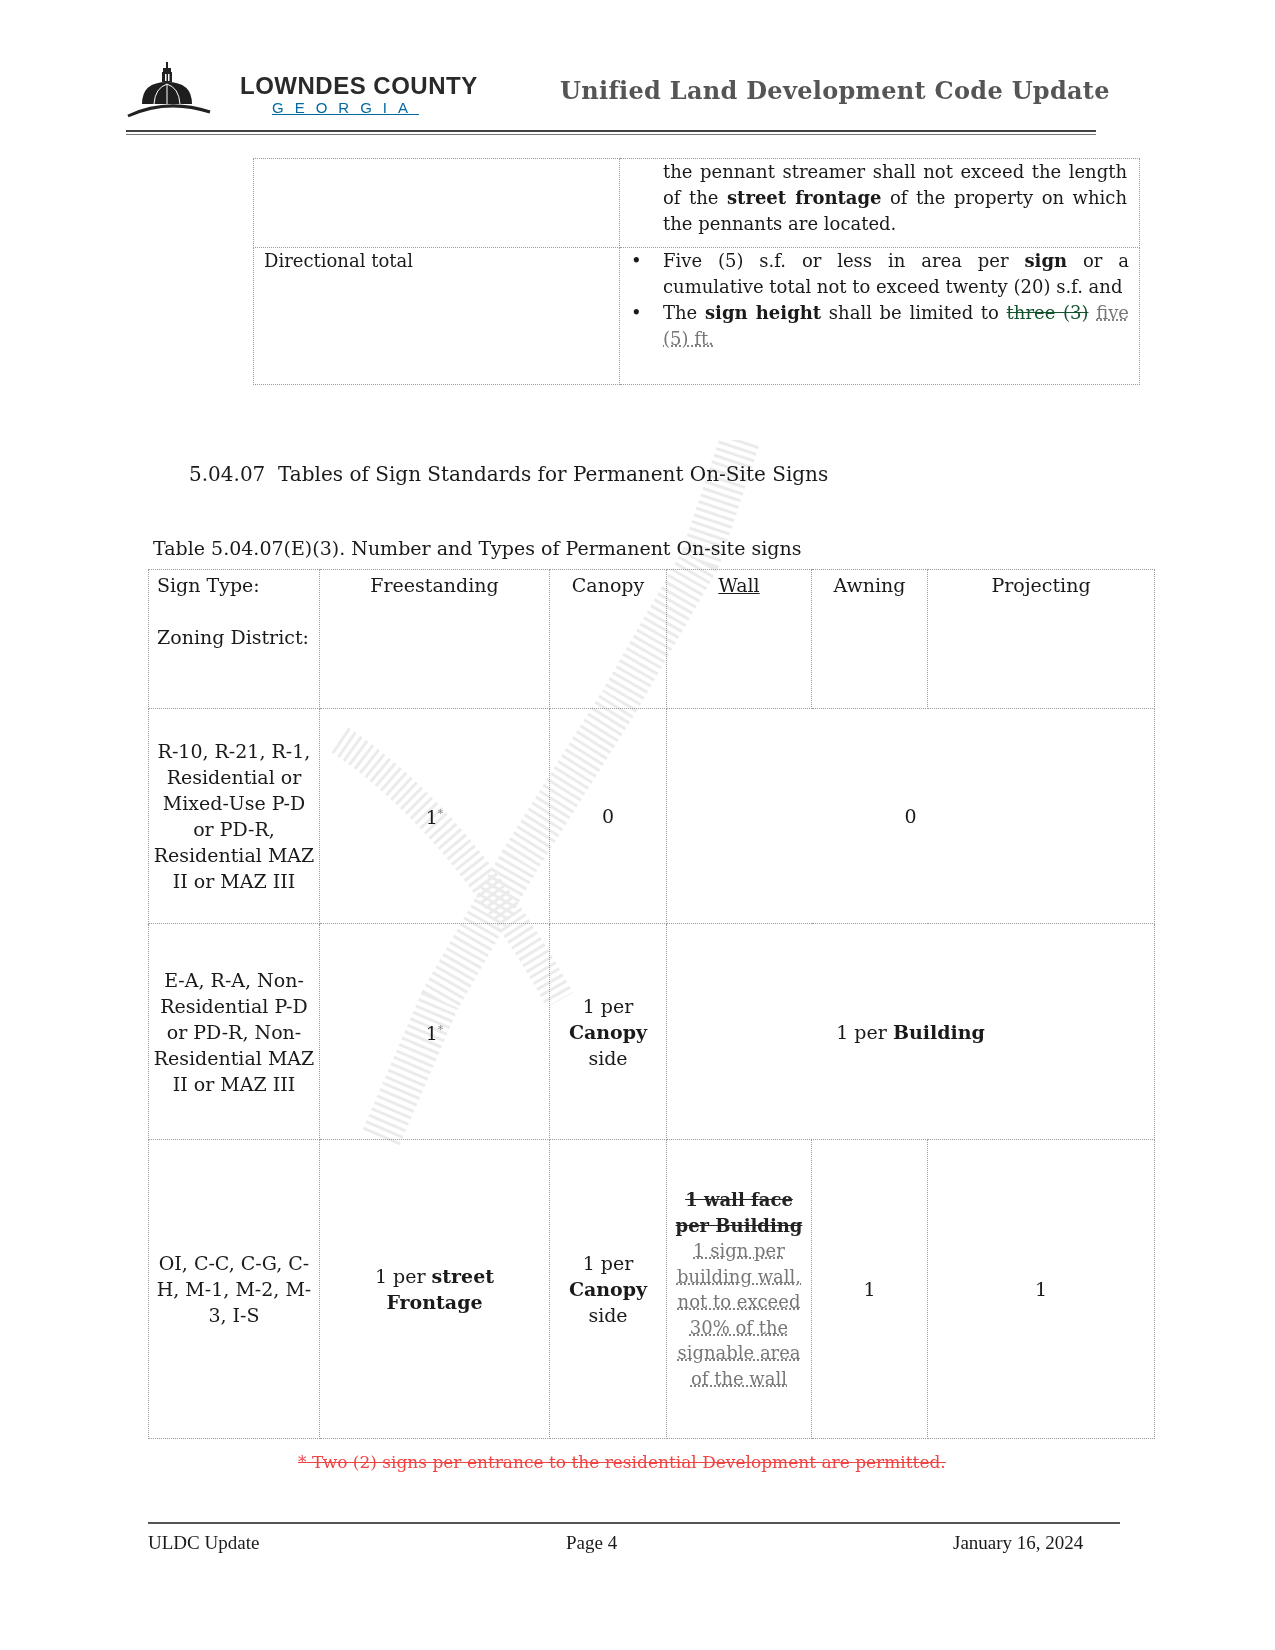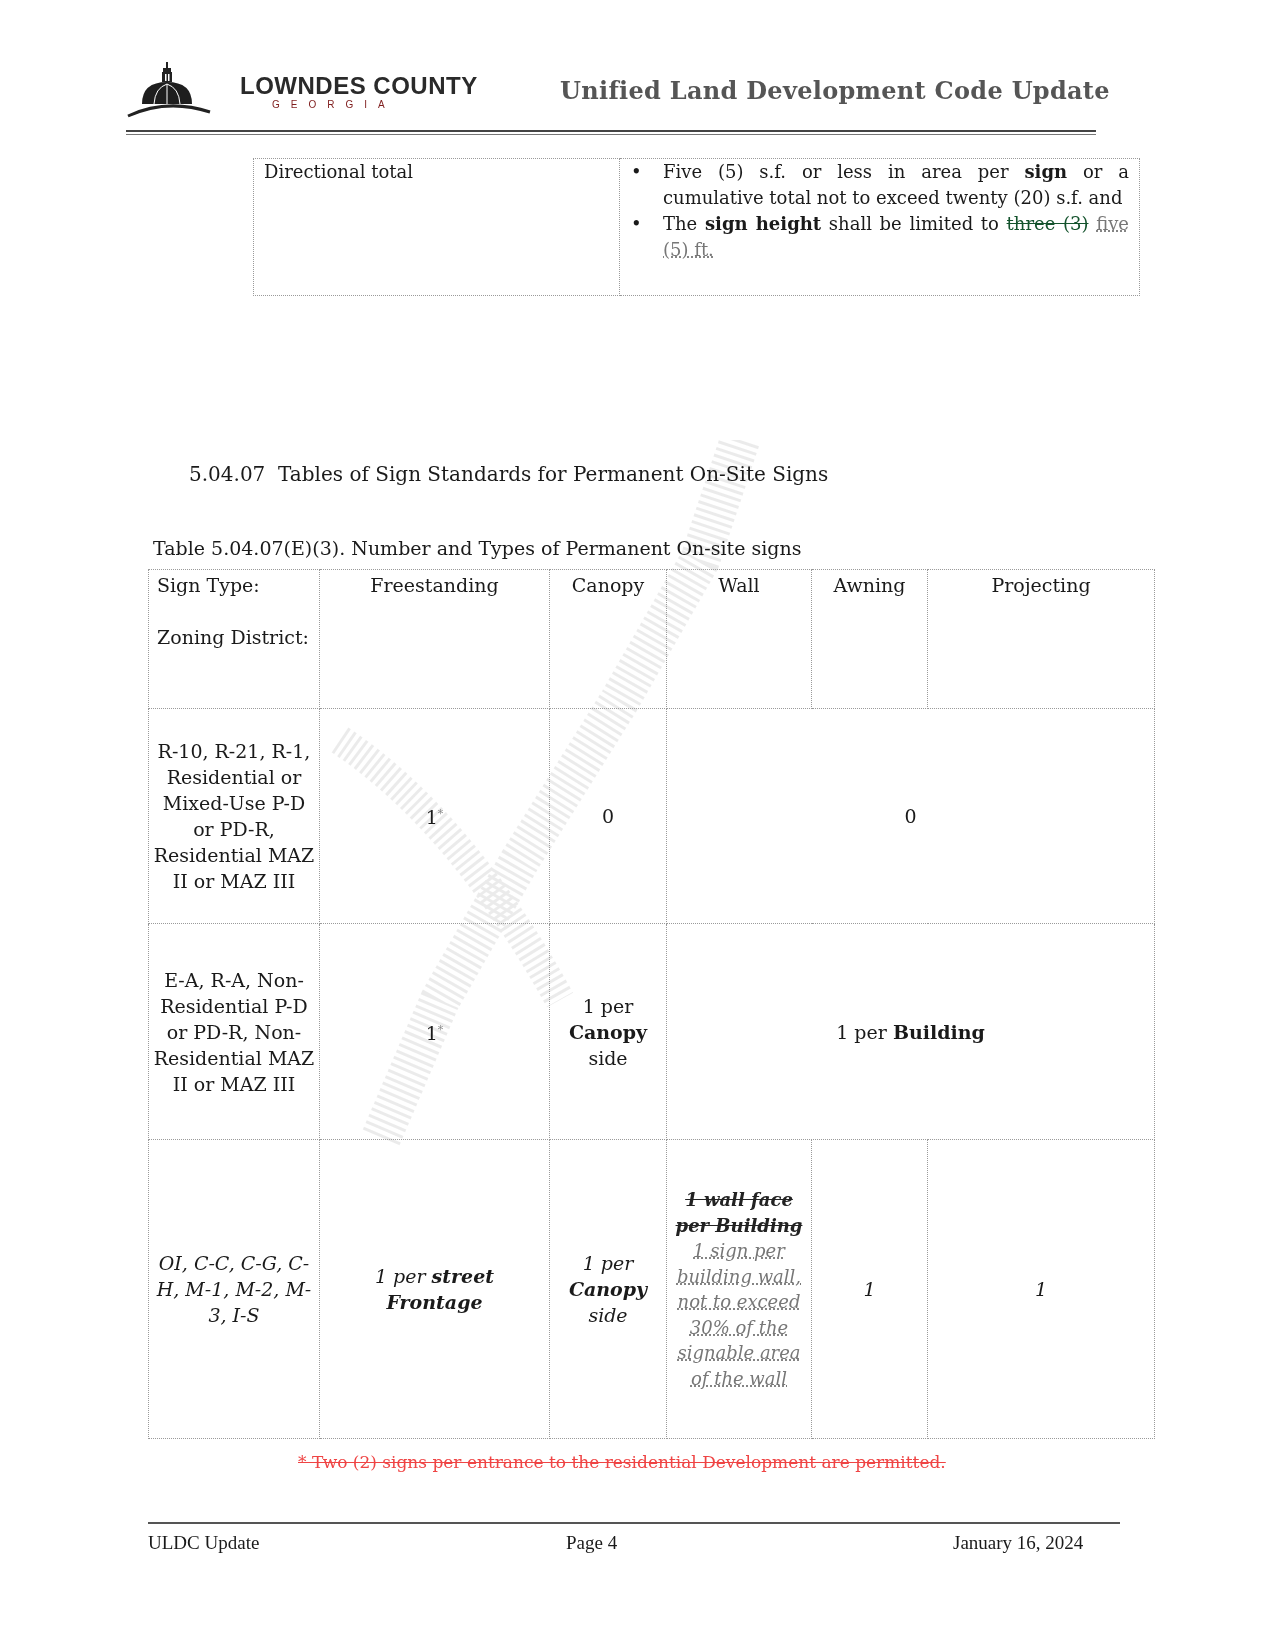--- a/index.html
+++ b/index.html
@@ -5,21 +5,21 @@
   html, body { margin: 0; padding: 0; background: #ffffff; }
   body { width: 1275px; height: 1650px; position: relative; overflow: hidden;
          font-family: "DejaVu Serif", "Liberation Serif", serif; color: #1a1a1a; }
   .abs { position: absolute; }
 
   
   .logo { left: 126px; top: 62px; width: 86px; height: 58px; }
   .county { left: 220px; top: 72px; font-family: "Liberation Sans", sans-serif;
             font-weight: bold; font-size: 24px; letter-spacing: 0.5px; color: #2a2a2a; margin-left: 20px; }
   .state { left: 272px; top: 99px; font-family: "Liberation Sans", sans-serif;
-           font-size: 10px; letter-spacing: 11px; color: #7f1d1d; }
+           font-size: 15px; letter-spacing: 11px; color: #0369a1; text-decoration: underline; }
   .doc-title { left: 560px; top: 76px; font-family: "DejaVu Serif", serif; font-size: 24px;
                color: #555; letter-spacing: 0.3px; font-weight: bold; }
   .hrule { left: 126px; top: 130px; width: 970px; height: 5px;
            border-top: 2px solid #444; border-bottom: 1px solid #777; box-sizing: border-box; }
 
   
   table { border-collapse: collapse; table-layout: fixed; }
   td { border: 1px dotted #9a9a9a; vertical-align: top; }
   .top-table { left: 253px; top: 158px; width: 887px; font-size: 18px; line-height: 26px; }
   .top-table td { padding: 0 10px 0 10px; }
@@ -37,24 +37,24 @@
   
   .section-heading { left: 189px; top: 462px; font-size: 20px; font-weight: normal; color: #1a1a1a; }
   .table-caption { left: 153px; top: 537px; font-size: 19px; color: #1a1a1a; }
 
   
   .main-table { left: 148px; top: 569px; width: 984px; font-size: 19px; line-height: 26px; }
   .main-table td { text-align: center; vertical-align: middle; padding: 0 4px; }
   .main-table .hdr td { vertical-align: top; height: 136px; padding-top: 2px; }
   .main-table .hdr td.first { text-align: left; padding-left: 8px; }
   .w1 { width: 158px; } .w2 { width: 221px; } .w3 { width: 108px; }
-  .w4 { width: 136px; } .w5 { width: 107px; } .w6 { width: 218px; }
+  .w4 { width: 136px; text-decoration: underline; } .w5 { width: 107px; } .w6 { width: 218px; }
   .r1 td { height: 214px; }
   .r2 td { height: 215px; }
-  .r3 td { height: 298px; font-style: italic; }
+  .r3 td { height: 298px; }
   .wall-del { text-decoration: line-through; font-weight: bold; color: #222; }
   .wall-ins { text-decoration: underline dotted; color: #777; }
   .wall-cell { line-height: 25.5px; font-size: 18px; }
 
   .footnote { left: 298px; top: 1452px; font-size: 17px; color: #ef4444; text-decoration: line-through; }
 
   
   .frule { left: 148px; top: 1522px; width: 972px; height: 2px; background: #555; }
   .foot-left { left: 148px; top: 1532px; font-size: 19px; font-family: "Liberation Serif", serif; }
   .foot-center { left: 566px; top: 1532px; font-size: 19px; font-family: "Liberation Serif", serif; }
@@ -82,20 +82,26 @@
 <div class="abs doc-title">Unified Land Development Code Update</div>
 <div class="abs hrule"></div>
 
 <svg class="abs watermark" viewBox="0 0 620 780">
   <path d="M420 0 L380 120 L300 260 L200 420 L120 560 L60 700" stroke="#666" stroke-width="40" fill="none" stroke-dasharray="3 4"></path>
   <path d="M20 300 Q140 380 240 560" stroke="#666" stroke-width="30" fill="none" stroke-dasharray="3 4"></path>
 </svg>
 
 <table class="abs top-table">
   <tbody>
+      <tr class="row1">
+    <td class="c1"></td>
+    <td class="justified">
+      <span>the pennant streamer shall not exceed the length of the </span><b>street frontage</b><span> of the property on which the pennants are located.</span>
+    </td>
+  </tr>
   <tr class="row2">
     <td class="c1">Directional total</td>
     <td style="padding-left:0;">
       <ul class="bul">
         <li>
           <span>Five (5) s.f. or less in area per </span><b>sign</b><span> or a cumulative total not to exceed twenty (20) s.f. and</span>
         </li>
         <li>
           <span>The </span><b>sign height</b><span> shall be limited to </span><span class="del">three (3)</span><span> </span><span class="ins">five (5) ft.</span>
         </li>

